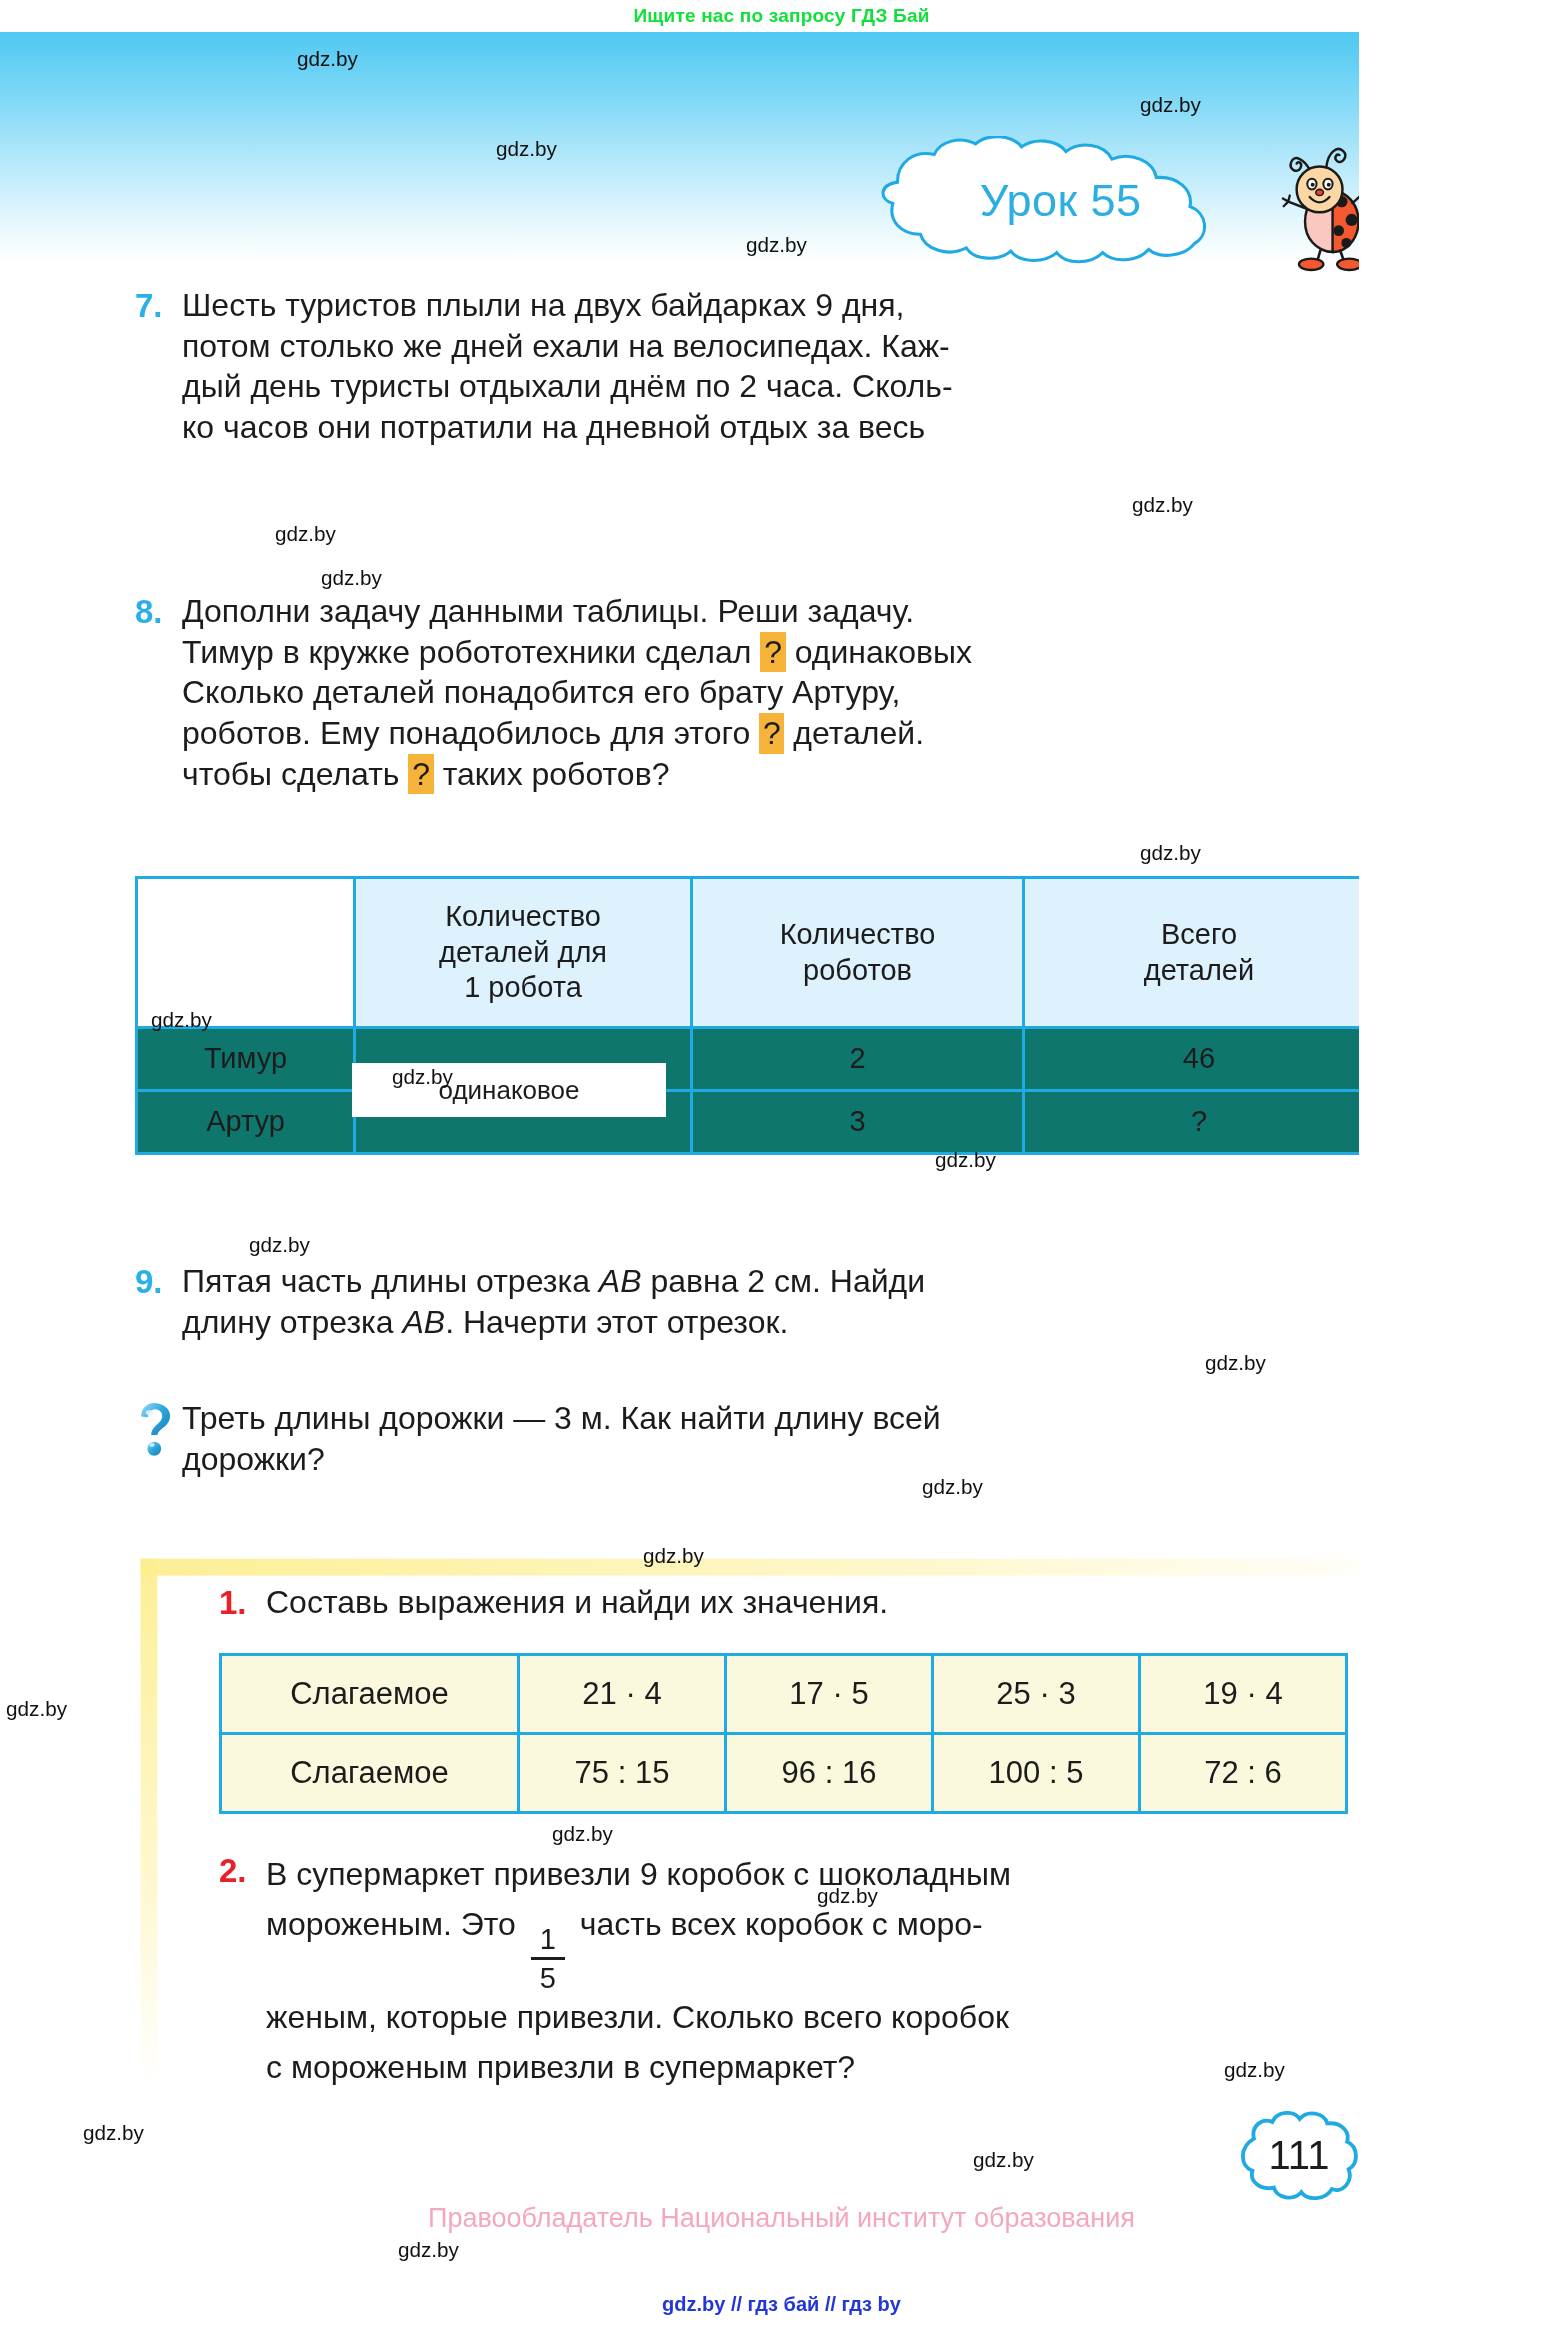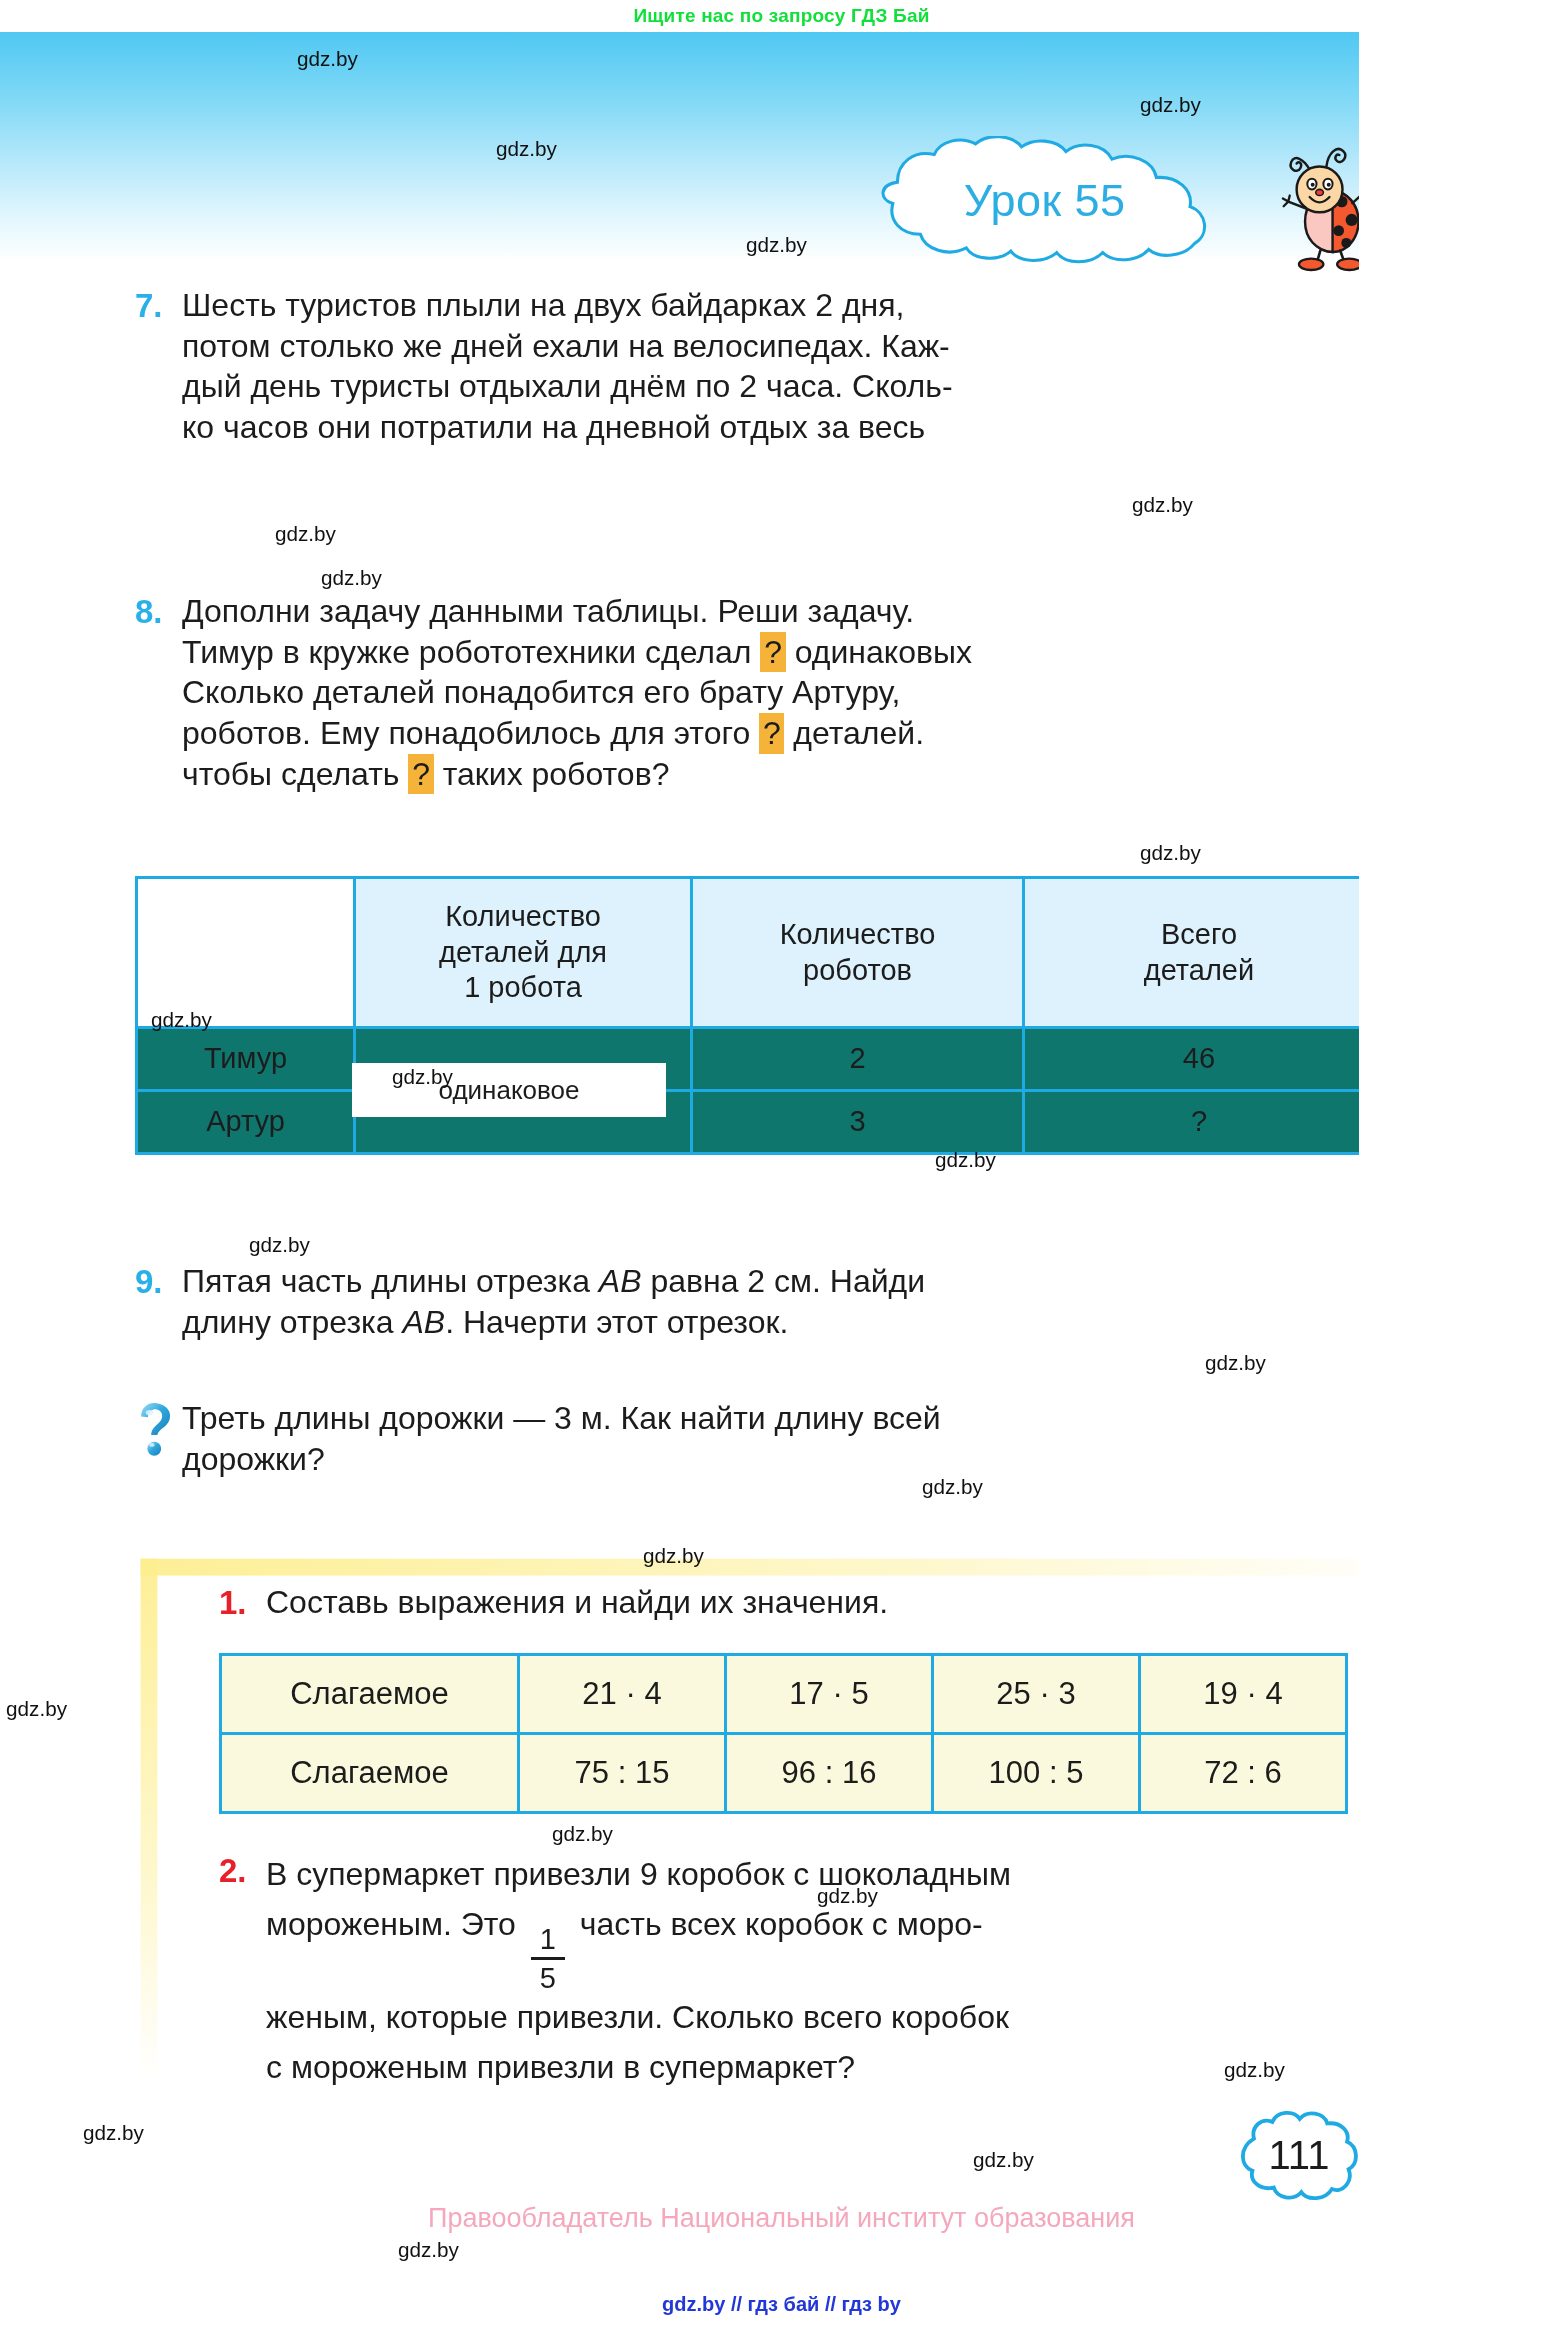--- a/index.html
+++ b/index.html
@@ -52,21 +52,21 @@
   
   .cloud-title {
     position: absolute;
     left: 853px; top: 136px;
     width: 383px; height: 129px;
     z-index: 12;
   }
   .cloud-title svg { display: block; width: 100%; height: 100%; }
   .cloud-label {
     position: absolute;
-    left: 0; top: 0;
+    left: 16px; top: 0;
     width: 383px; height: 129px;
     display: flex; align-items: center; justify-content: center;
     color: #2daee2;
     font-size: 45px;
     letter-spacing: 0.4px;
     font-family: "Liberation Sans", sans-serif;
   }
 
   
   .ladybug {
@@ -317,21 +317,21 @@
 
       <path d="M58,172 L54,186 M84,172 L89,186" stroke="#1a1a1a" stroke-width="3.4" fill="none" stroke-linecap="round"></path>
       <ellipse cx="46" cy="190" rx="16" ry="7.5" fill="#f4582f" stroke="#1a1a1a" stroke-width="3"></ellipse>
       <ellipse cx="96" cy="190" rx="16" ry="7.5" fill="#f4582f" stroke="#1a1a1a" stroke-width="3"></ellipse>
     </svg>
   </div>
 
   <div class="ex" style="left:135px; top:285px; width:1270px;">
     <div class="ex-num">7.</div>
     <div class="ex-body" style="width:1223px;">
-      <div>Шесть туристов плыли на двух байдарках 2 дня,</div>
+      <div>Шесть туристов плыли на двух байдарках 9 дня,</div>
       <div>потом столько же дней ехали на велосипедах. Каж-</div>
       <div>дый день туристы отдыхали днём по 2 часа. Сколь-</div>
       <div>ко часов они потратили на дневной отдых за весь</div>
     </div>
   </div>
 
   <div class="ex" style="left:135px; top:591px; width:1301px;">
     <div class="ex-num">8.</div>
     <div class="ex-body" style="width:1223px;">
       <div class="last">Дополни задачу данными таблицы. Реши задачу.</div>

